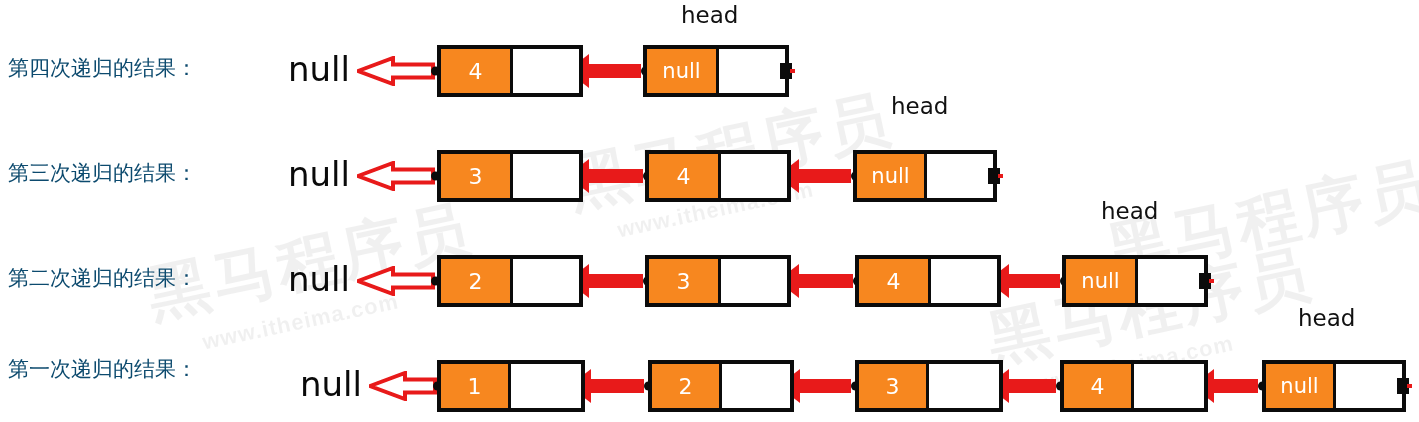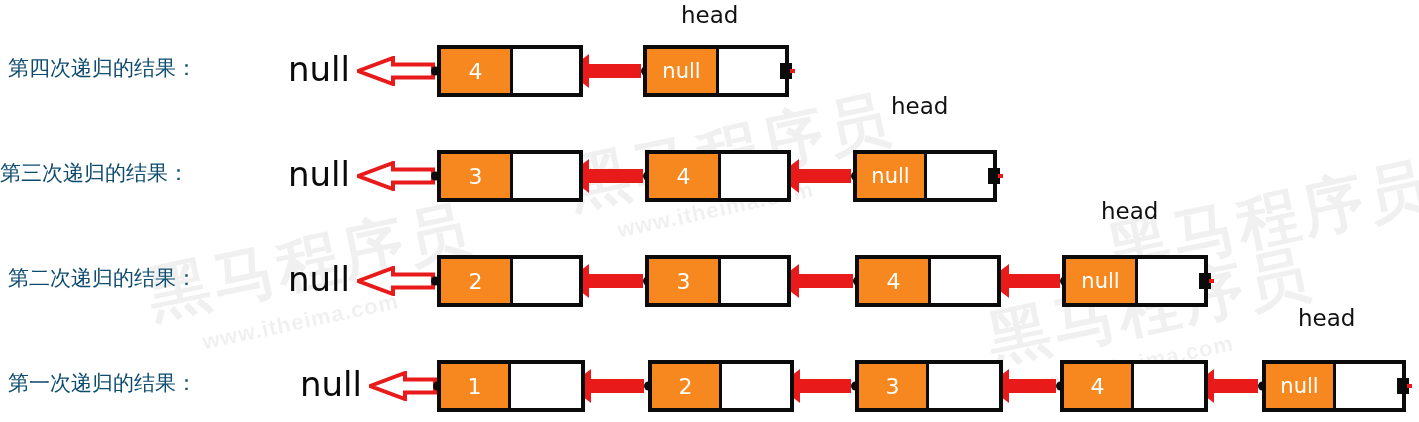--- a/index.html
+++ b/index.html
@@ -188,21 +188,21 @@
     <div class="node" style="left:437px; top:45px; width:146px; height:52px;">
       <div class="data-cell" style="width:72px;">4</div>
       <div class="next-cell"></div>
     </div>
     <div class="node head-node" style="left:643px; top:45px; width:146px; height:52px;">
       <div class="data-cell" style="width:72px;">null</div>
       <div class="next-cell">
         <span class="tail-dot"></span>
       </div>
     </div>
-    <div class="row-label" style="left:0; top:163px;">第三次递归的结果：</div>
+    <div class="row-label" style="left:8px; top:163px;">第三次递归的结果：</div>
     <div class="null-text" style="left:288px; top:157px;">null</div>
     <div class="arrow-hollow" style="left:357px; top:176px; width:78px;">
       <svg width="78" height="30" viewBox="0 0 78 30">
         <polygon points="1,15 36,2 36,8.5 76,8.5 76,21.5 36,21.5 36,28" fill="#ffffff" stroke="#e81a1a" stroke-width="4" stroke-linejoin="miter"></polygon>
       </svg>
       <span class="hollow-dot"></span>
     </div>
     <div class="arrow-solid" style="left:587px; top:176px; width:56px;"></div>
     <div class="arrow-solid" style="left:797px; top:176px; width:54px;"></div>
     <div class="node" style="left:437px; top:150px; width:146px; height:52px;">
@@ -241,21 +241,21 @@
     <div class="node" style="left:855px; top:255px; width:146px; height:52px;">
       <div class="data-cell" style="width:72px;">4</div>
       <div class="next-cell"></div>
     </div>
     <div class="node head-node" style="left:1062px; top:255px; width:146px; height:52px;">
       <div class="data-cell" style="width:72px;">null</div>
       <div class="next-cell">
         <span class="tail-dot"></span>
       </div>
     </div>
-    <div class="row-label" style="left:8px; top:373px;">第一次递归的结果：</div>
+    <div class="row-label" style="left:8px; top:360px;font-family:Liberation Mono, monospace;">第一次递归的结果：</div>
     <div class="null-text" style="left:300px; top:367px;">null</div>
     <div class="arrow-hollow" style="left:369px; top:386px; width:68px;">
       <svg width="68" height="30" viewBox="0 0 68 30">
         <polygon points="1,15 36,2 36,8.5 66,8.5 66,21.5 36,21.5 36,28" fill="#ffffff" stroke="#e81a1a" stroke-width="4" stroke-linejoin="miter"></polygon>
       </svg>
       <span class="hollow-dot"></span>
     </div>
     <div class="arrow-solid" style="left:589px; top:386px; width:55px;"></div>
     <div class="arrow-solid" style="left:798px; top:386px; width:53px;"></div>
     <div class="arrow-solid" style="left:1007px; top:386px; width:49px;"></div>

